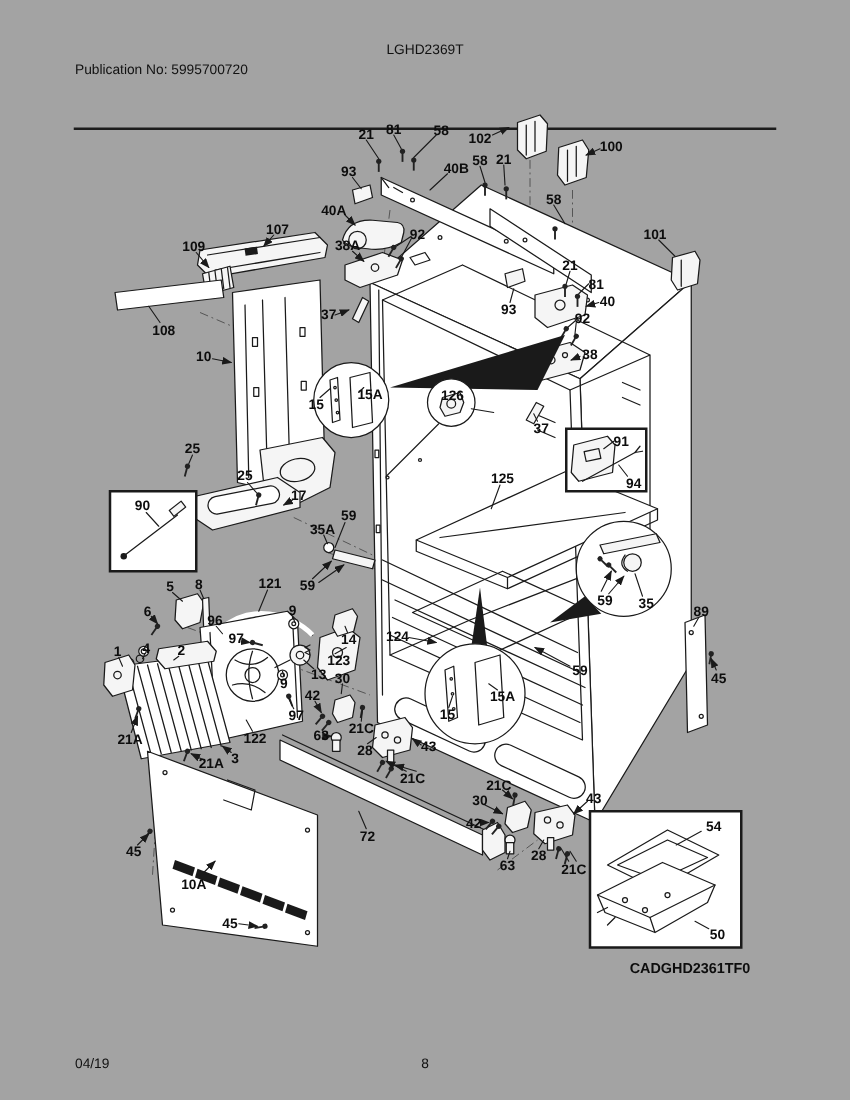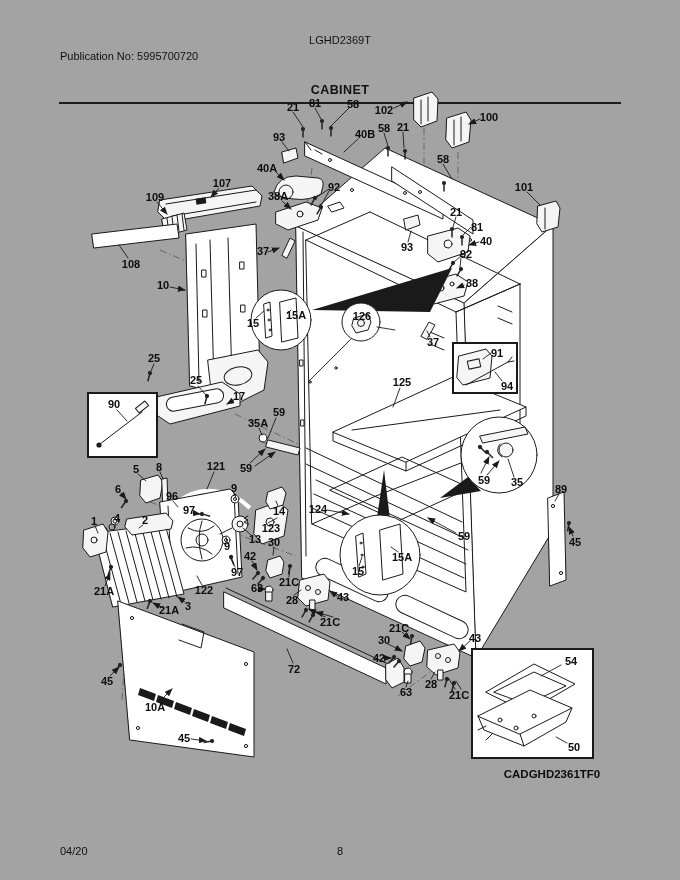--- a/index.html
+++ b/index.html
@@ -20,21 +20,20 @@
   .blk{fill:#1a1a1a;stroke:none;}
   .lbl{font:bold 11px "Liberation Sans",sans-serif;fill:#0d0d0d;text-anchor:middle;}
   .code{font:bold 11.5px "Liberation Sans",sans-serif;fill:#0d0d0d;text-anchor:middle;}
 </style>
 </head>
 <body>
 
 <div class="page">
   <div class="pub">Publication No: 5995700720</div>
   <div class="model">LGHD2369T</div>
-  <div class="title">CABINET</div>
   <div class="rule"></div>
 
   <svg class="diag" width="680" height="880" viewBox="0 0 680 880">
     <defs>
       <marker id="ah" markerWidth="9" markerHeight="7" refX="8" refY="3.5" orient="auto">
         <path d="M0,0 L9,3.5 L0,7 Z" fill="#1a1a1a"></path>
       </marker>
       <pattern id="ht" width="4" height="4" patternUnits="userSpaceOnUse" patternTransform="rotate(45)">
         <rect width="4" height="4" fill="#9a9a9a"></rect>
         <line x1="0" y1="0" x2="0" y2="4" stroke="#3a3a3a" stroke-width="1.6"></line>
@@ -458,15 +457,15 @@
         <text x="406" y="696" class="lbl">63</text>
         <text x="431" y="688" class="lbl">28</text>
         <text x="459" y="699" class="lbl">21C</text>
         <text x="571" y="665" class="lbl">54</text>
         <text x="574" y="751" class="lbl">50</text>
       </g>
 
     <text class="code" x="552" y="778">CADGHD2361TF0</text>
   </svg>
 
-  <div class="date">04/20</div>
+  <div class="date">04/19</div>
   <div class="pagenum">8</div>
 </div>
 
 </body></html>

